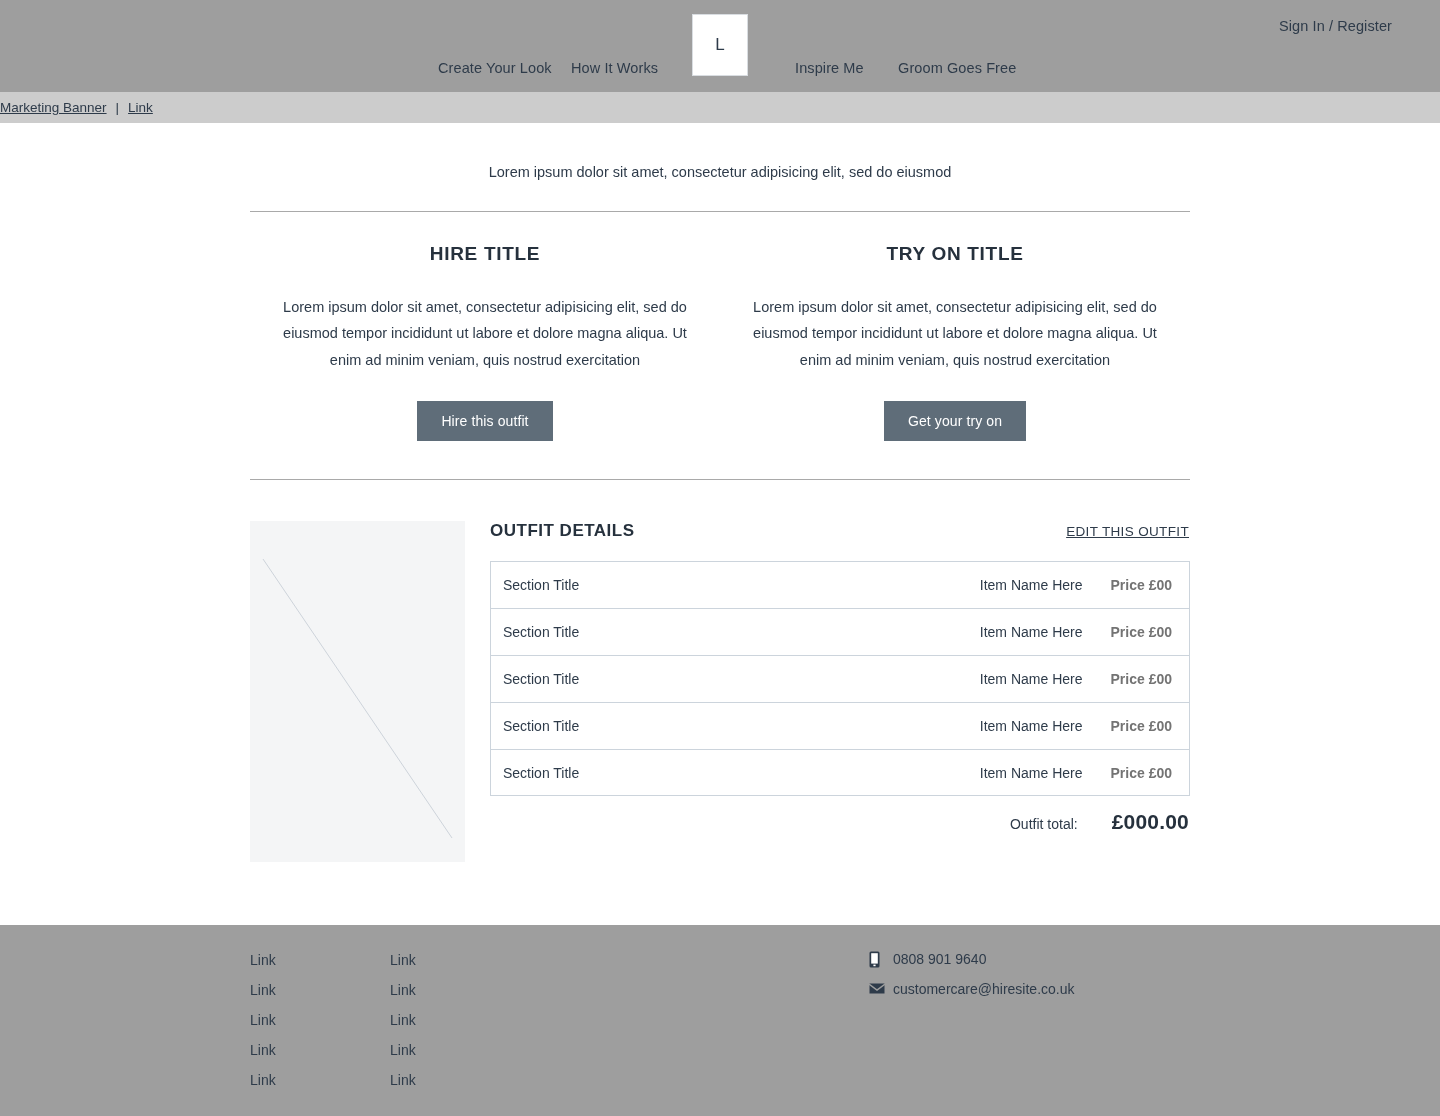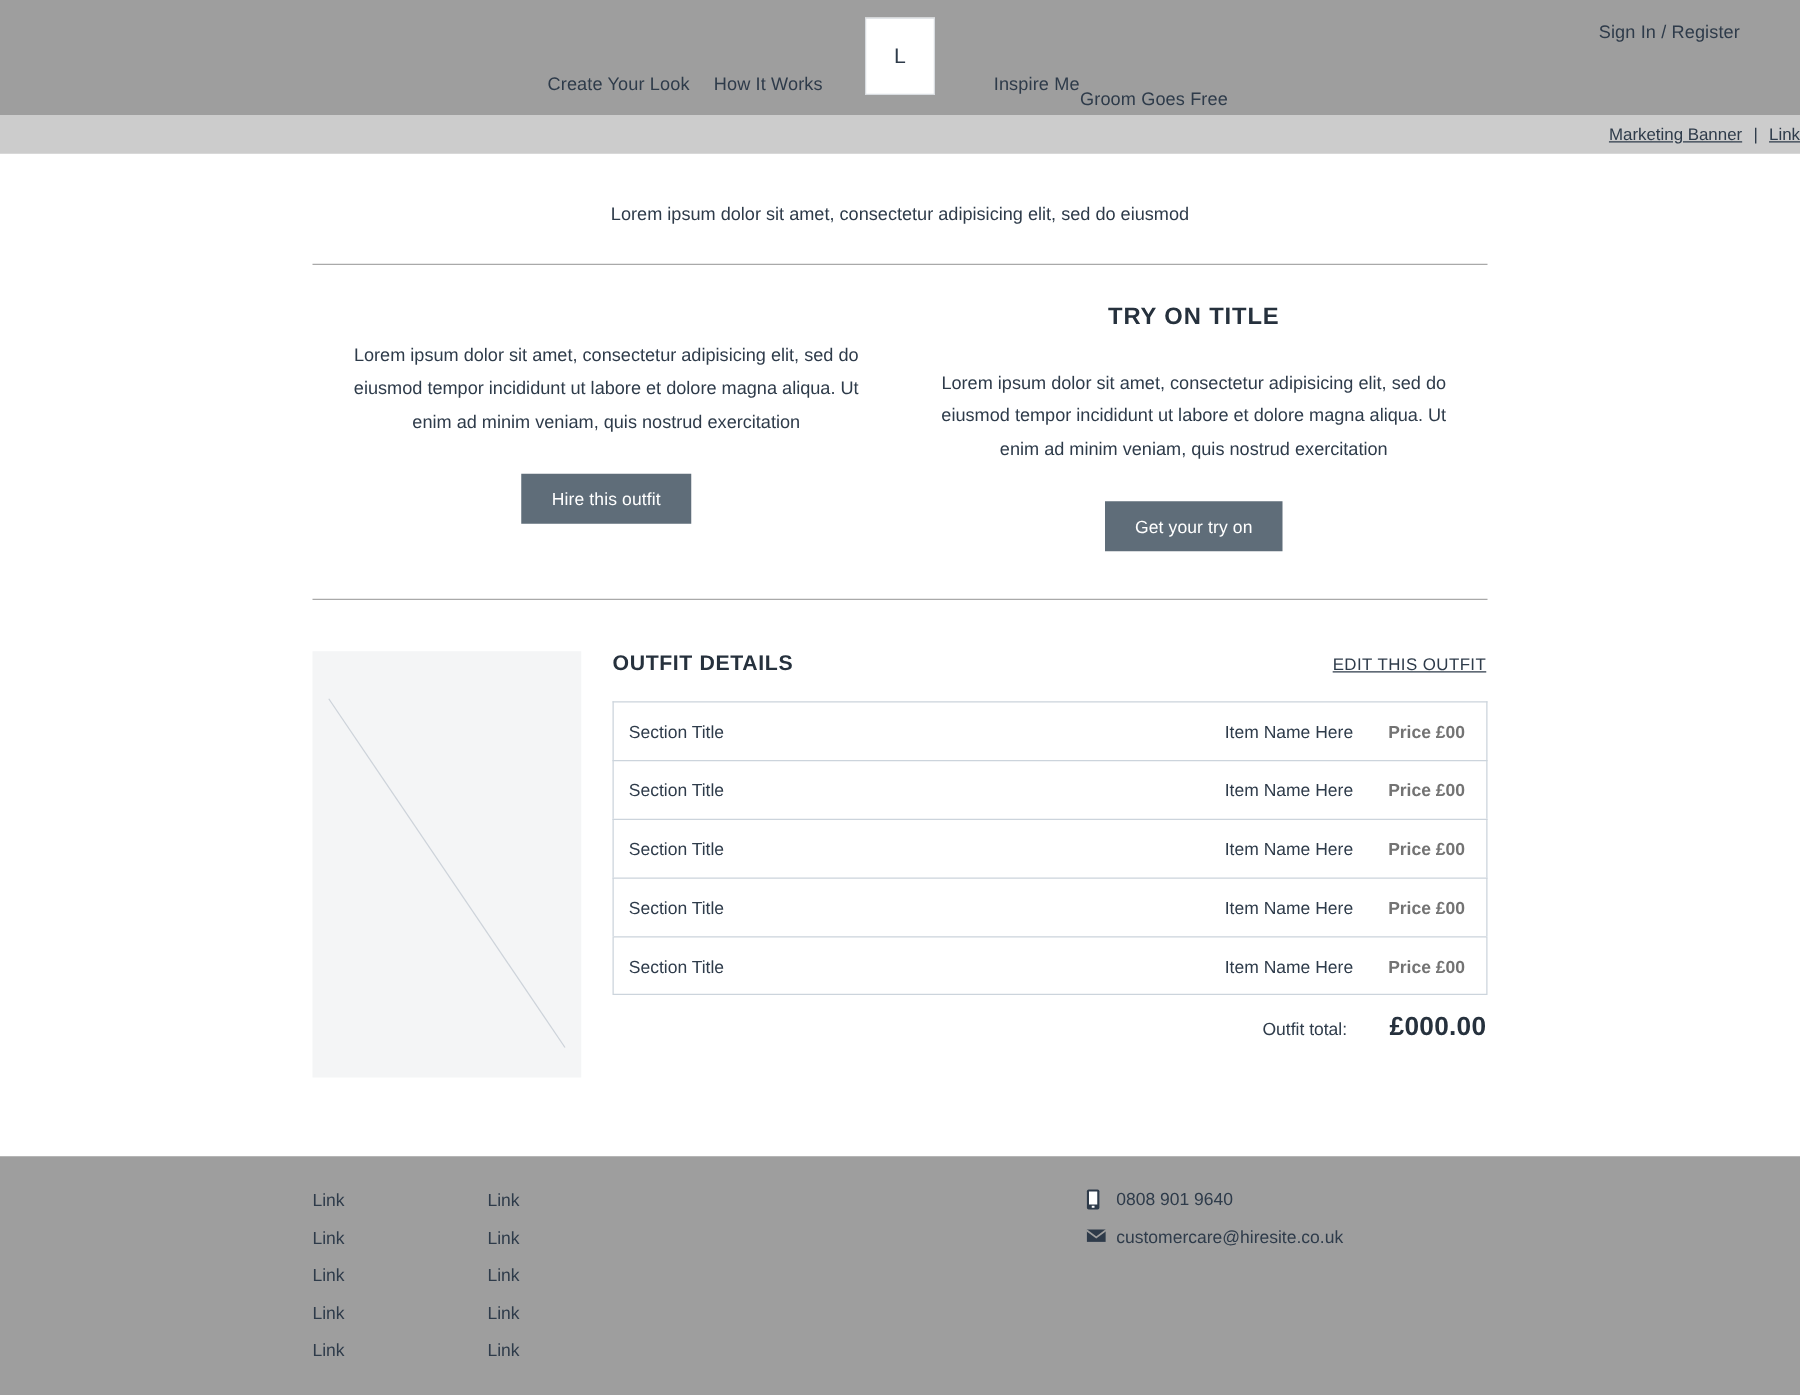--- a/index.html
+++ b/index.html
@@ -53,29 +53,29 @@
     position: absolute;
     font-size: 14.5px;
     color: #2e3b4a;
     text-decoration: none;
     white-space: nowrap;
     letter-spacing: .1px;
   }
   .nav-link:nth-child(1) { left: 438px; }
   .nav-link:nth-child(2) { left: 571px; }
   .nav-link:nth-child(3) { left: 795px; }
-  .nav-link:nth-child(4) { left: 864px; margin-top: 12px; }
+  .nav-link:nth-child(4) { left: 898px; }
 
   
   .marketing-banner {
     height: 31px;
     background: #cccccc;
     display: flex;
     align-items: center;
-    justify-content: flex-end;
+    justify-content: flex-start;
     gap: 9px;
     font-size: 13.5px;
   }
   .marketing-banner a {
     color: #2e3b4a;
     text-decoration: underline;
   }
   .banner-sep { color: #2e3b4a; text-decoration: none; }
 
   
@@ -293,20 +293,21 @@
 </div>
 
 <div class="main">
 
   <p class="page-sub">Lorem ipsum dolor sit amet, consectetur adipisicing elit, sed do eiusmod</p>
 
   <div class="divider"></div>
 
   <div class="two-col">
     <div class="col">
+      <div class="col-title">HIRE TITLE</div>
       <div class="col-body">Lorem ipsum dolor sit amet, consectetur adipisicing elit, sed do eiusmod tempor incididunt ut labore et dolore magna aliqua. Ut enim ad minim veniam, quis nostrud exercitation</div>
       <button class="btn">Hire this outfit</button>
     </div>
     <div class="col">
       <div class="col-title">TRY ON TITLE</div>
       <div class="col-body">Lorem ipsum dolor sit amet, consectetur adipisicing elit, sed do eiusmod tempor incididunt ut labore et dolore magna aliqua. Ut enim ad minim veniam, quis nostrud exercitation</div>
       <button class="btn">Get your try on</button>
     </div>
   </div>
 

